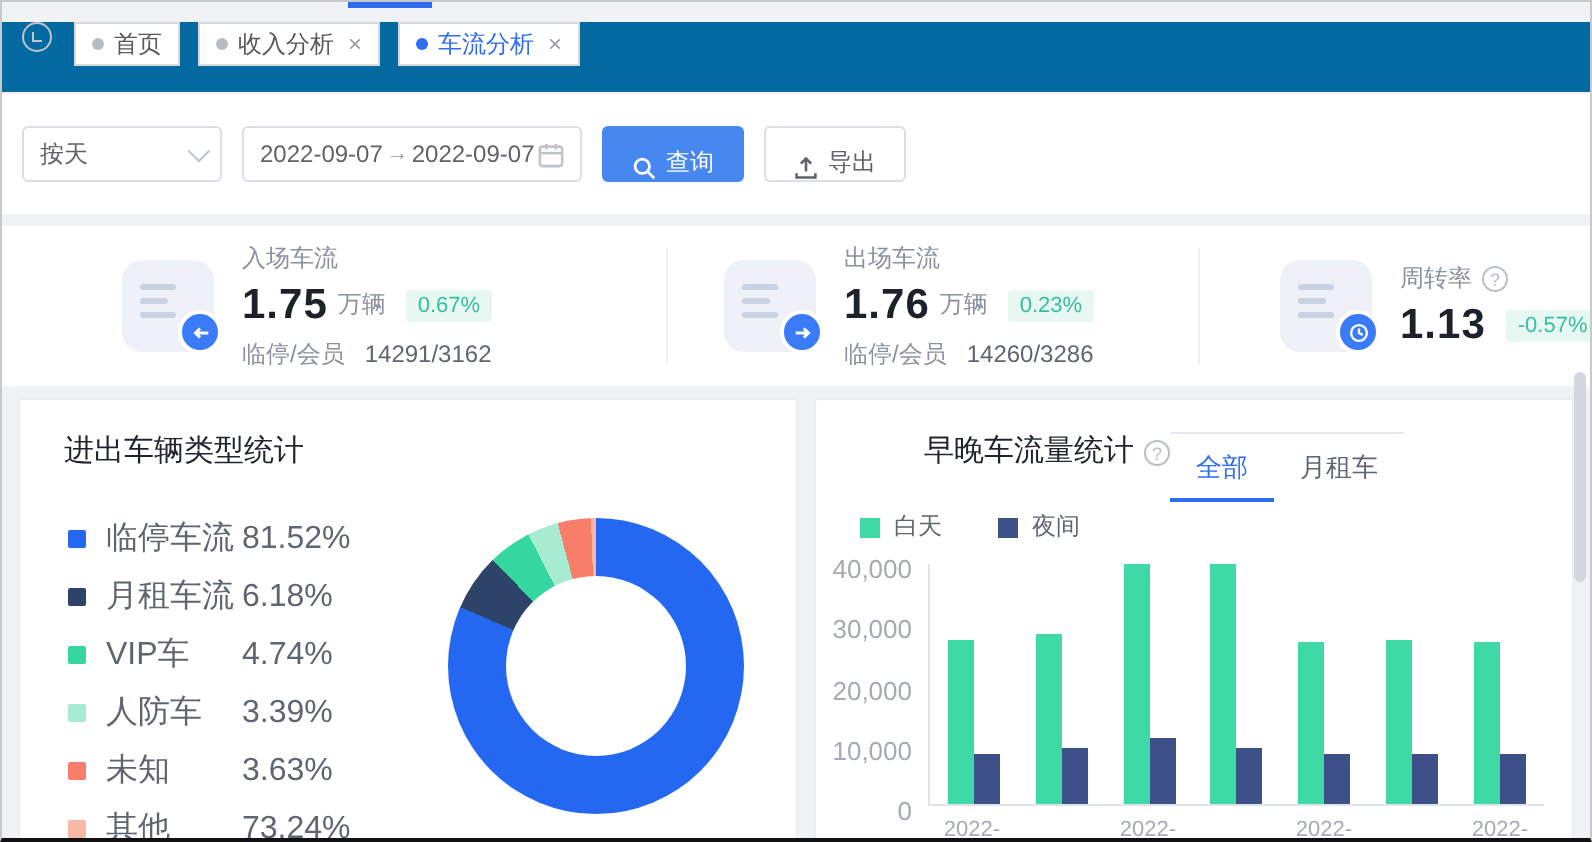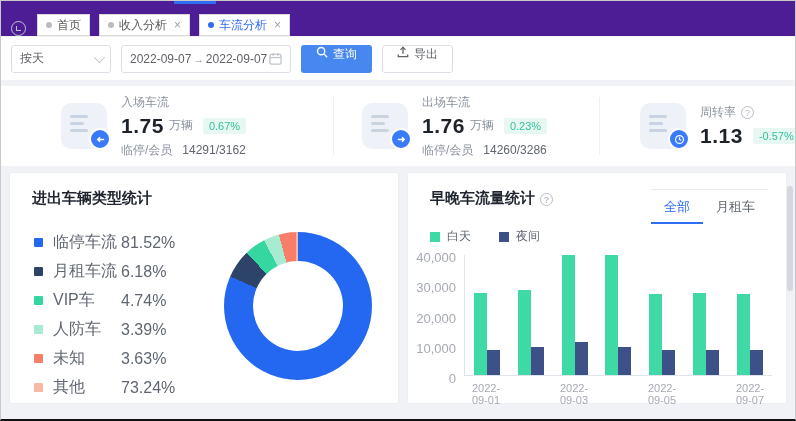--- a/index.html
+++ b/index.html
@@ -2,36 +2,36 @@
 <html><head>
 <meta charset="utf-8">
 <style>
   * { margin:0; padding:0; box-sizing:border-box; }
   body { background:#fff; font-family:"Liberation Sans", sans-serif; }
   .screen { width:796px; height:421px; background:#f0f2f5; border:1px solid #c9c9c9;
             border-bottom:2px solid #111; position:relative; overflow:hidden; }
   .loading-bar { position:absolute; top:0; left:173px; width:42px; height:3px; background:#2f6df2; z-index:9; }
 
   
-  .tabbar { height:35px; background:#4c1d95; display:flex; align-items:flex-end; gap:9px; padding:0 10px; }
+  .tabbar { height:35px; background:#0369a1; display:flex; align-items:flex-start; gap:9px; padding:0 10px;margin-top:10px; }
   .refresh-icon { width:15px; height:15px; border:1.5px solid #c0c4cc; border-radius:50%; position:relative; margin-right:2px; }
   .refresh-icon::after { content:""; position:absolute; left:4px; top:4px; width:4px; height:4px; border-left:1.5px solid #c0c4cc; border-bottom:1.5px solid #c0c4cc; }
   .tag { display:flex; align-items:center; gap:5px; height:22px; padding:0 8px; border:1px solid #d9d9d9; background:#fff; font-size:12px; color:#595959; cursor:pointer; }
   .tag .dot { width:6px; height:6px; border-radius:50%; background:#b8bcc2; }
   .tag.active { color:#2f6df2; }
   .tag.active .dot { background:#2f6df2; }
   .tag .close { font-size:12px; color:#9aa0a6; margin-left:2px; line-height:1; }
 
   
-  .filterbar { height:44px; background:#fff; display:flex; align-items:center; gap:10px; padding:0 10px; border-top:1px solid #f0f2f5; }
+  .filterbar { height:61px; background:#fff; display:flex; align-items:center; gap:10px; padding:0 10px; border-top:1px solid #f0f2f5; }
   .select { width:100px; height:28px; border:1px solid #dcdfe6; border-radius:3px; display:flex; align-items:center; justify-content:space-between; padding:0 8px; font-size:12px; color:#606266; background:#fff; }
   .chev { width:8px; height:8px; border-right:1.5px solid #c0c4cc; border-bottom:1.5px solid #c0c4cc; transform:rotate(45deg) translateY(-2px); }
   .daterange { width:170px; height:28px; border:1px solid #dcdfe6; border-radius:3px; display:flex; align-items:center; justify-content:space-between; padding:0 8px; font-size:12px; color:#606266; background:#fff; }
   .daterange .sep { color:#909399; font-size:11px; }
-  .btn { height:28px; border-radius:3px; font-size:12px; display:flex; align-items:flex-start; gap:5px; padding:0 14px; cursor:pointer; border:1px solid transparent; }
+  .btn { height:28px; border-radius:3px; font-size:12px; display:flex; align-items:flex-end; gap:5px; padding:0 14px; cursor:pointer; border:1px solid transparent; }
   .btn.primary { background:#4787f0; color:#fff; }
   .btn.plain { background:#fff; color:#606266; border-color:#dcdfe6; }
   .btn svg, .daterange svg { display:block; }
 
   
   .stats { height:80px; background:#fff; margin-top:6px; display:flex; align-items:center; }
   .stat { display:flex; align-items:center; gap:14px; height:58px; }
   .stat.s1 { flex:0 0 332px; padding-left:60px; }
   .stat.s2 { flex:0 0 266px; padding-left:28px; border-left:1px solid #eef0f4; }
   .stat.s3 { flex:1; padding-left:40px; border-left:1px solid #eef0f4;justify-content:space-between; }
@@ -46,32 +46,32 @@
   .delta { margin-left:10px; background:#e7f8f2; color:#35bf9e; font-size:11px; padding:2px 6px; border-radius:2px; }
   .subrow { font-size:12px; color:#8a919f; margin-top:4px; }
   .subrow b { font-weight:normal; color:#5f6672; margin-left:10px; }
   .help { display:inline-block; width:13px; height:13px; border:1px solid #b9bec7; border-radius:50%; color:#b9bec7; font-size:9px; line-height:12px; text-align:center; margin-left:5px; }
 
   
   .cards { display:flex; gap:8px; padding:6px 8px 0 8px; height:238px; }
   .card { background:#fff; border:1px solid #ebeef2; border-radius:2px; height:232px; }
   .card.left { width:390px; }
   .card.right { flex:1; }
-  .card-title { font-size:15px; font-weight:bold; color:#1f2430; }
+  .card-title { font-size:15px; font-weight:normal; color:#1f2430; }
 
   .left-head { padding:16px 0 0 22px; }
   .left-body { display:flex; margin-top:20px; }
   .legend-col { margin-left:24px; width:160px; }
   .leg-item { display:flex; align-items:center; height:29px; font-size:16px; color:#5f6672; }
   .leg-item .sw { width:9px; height:9px; border-radius:1px; margin-right:10px; flex:0 0 9px; }
   .leg-item .ln { width:68px; }
   .donut { width:148px; height:148px; border-radius:50%; position:relative; margin:4px 26px 0 auto; }
   .donut::after { content:""; position:absolute; left:50%; top:50%; width:90px; height:90px; margin:-45px 0 0 -45px; background:#fff; border-radius:50%; }
 
-  .right-head { display:flex; align-items:flex-start; justify-content:space-between; padding:16px 18px 0 22px; }
+  .right-head { display:flex; align-items:flex-start; padding:16px 18px 0 22px;margin-left:32px; }
   .flow-tabs { display:flex; border-top:1px solid #e6e9ee; }
   .flow-tab { font-size:13px; color:#5f6672; padding:8px 13px 6px; cursor:pointer; }
   .flow-tab.active { color:#2f6df2; border-bottom:2px solid #2f6df2; }
   .flow-legend { display:flex; gap:28px; margin:4px 0 0 22px; }
   .flow-legend .item { display:flex; align-items:center; gap:7px; font-size:12px; color:#5f6672; }
   .flow-legend .sw { width:10px; height:10px; }
 
   .chart-wrap { margin:10px 14px 0 10px; }
   .chart-row { display:flex; }
   .y-axis { width:46px; position:relative; height:121px; }

